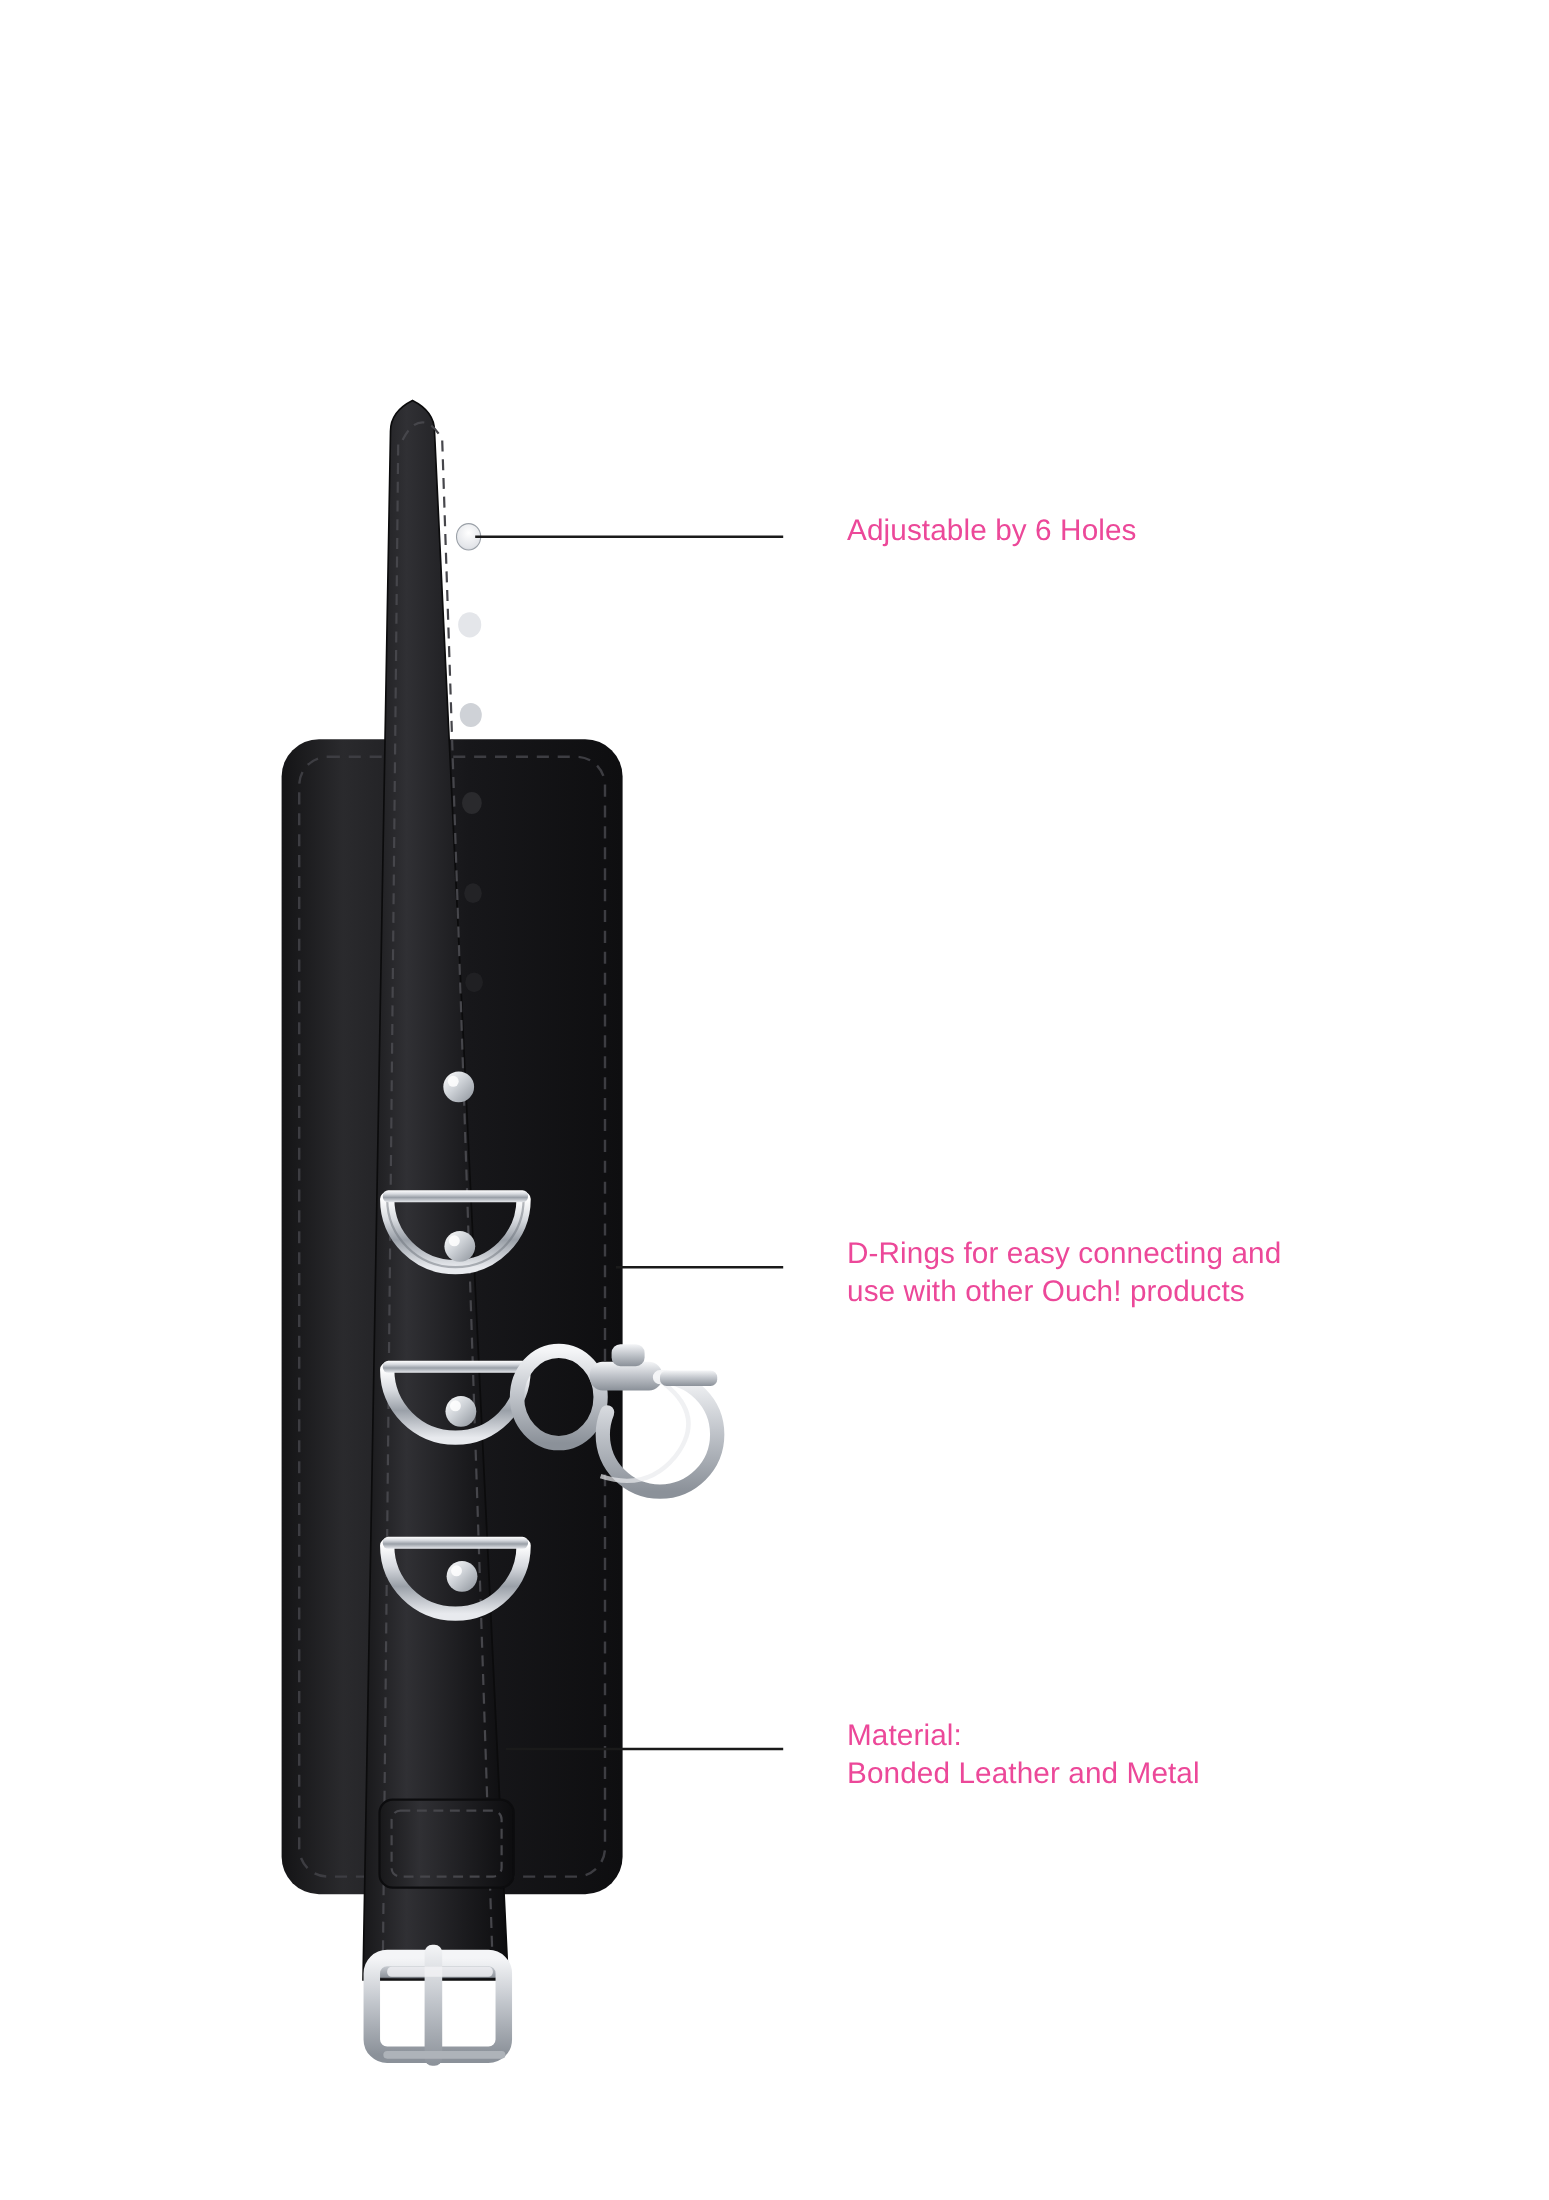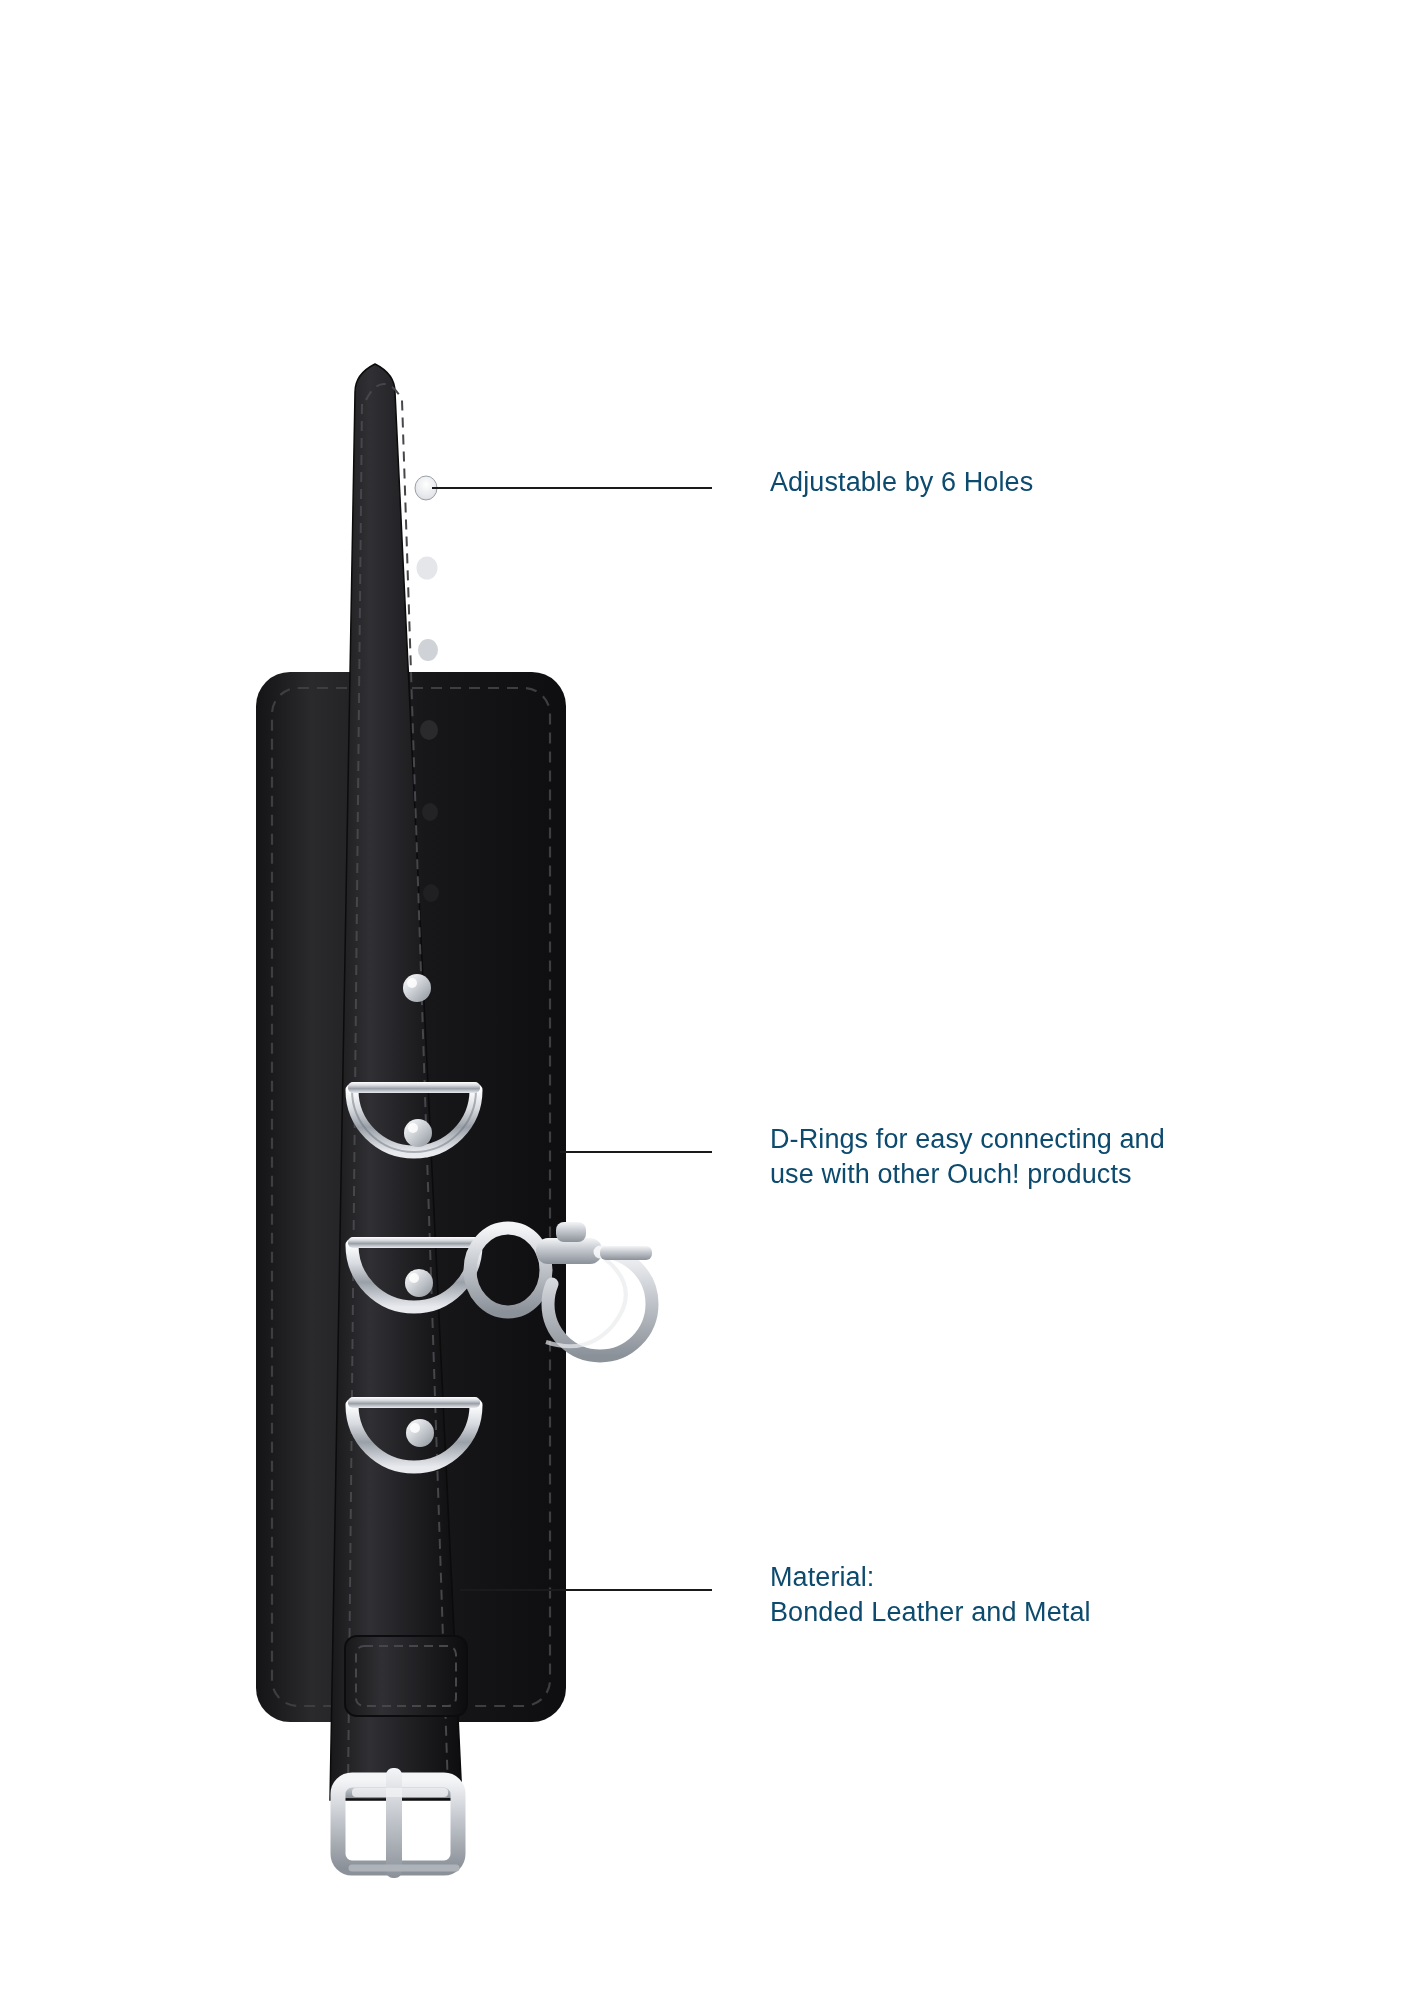--- a/index.html
+++ b/index.html
@@ -15,21 +15,21 @@
     width: 1408px;
     height: 2000px;
     background: #ffffff;
     overflow: hidden;
   }
   .annotation {
     position: absolute;
     font-family: "Liberation Sans", sans-serif;
     font-size: 27px;
     line-height: 1.28;
-    color: #0c4a6e;
+    color: #ec4899;
     white-space: pre-line;
     letter-spacing: 0.1px;
   }
   #ann-holes { left: 770px; top: 465px; }
   #ann-rings { left: 770px; top: 1122px; }
   #ann-material { left: 770px; top: 1560px; }
 
   svg#art {
     position: absolute;
     left: 0;

